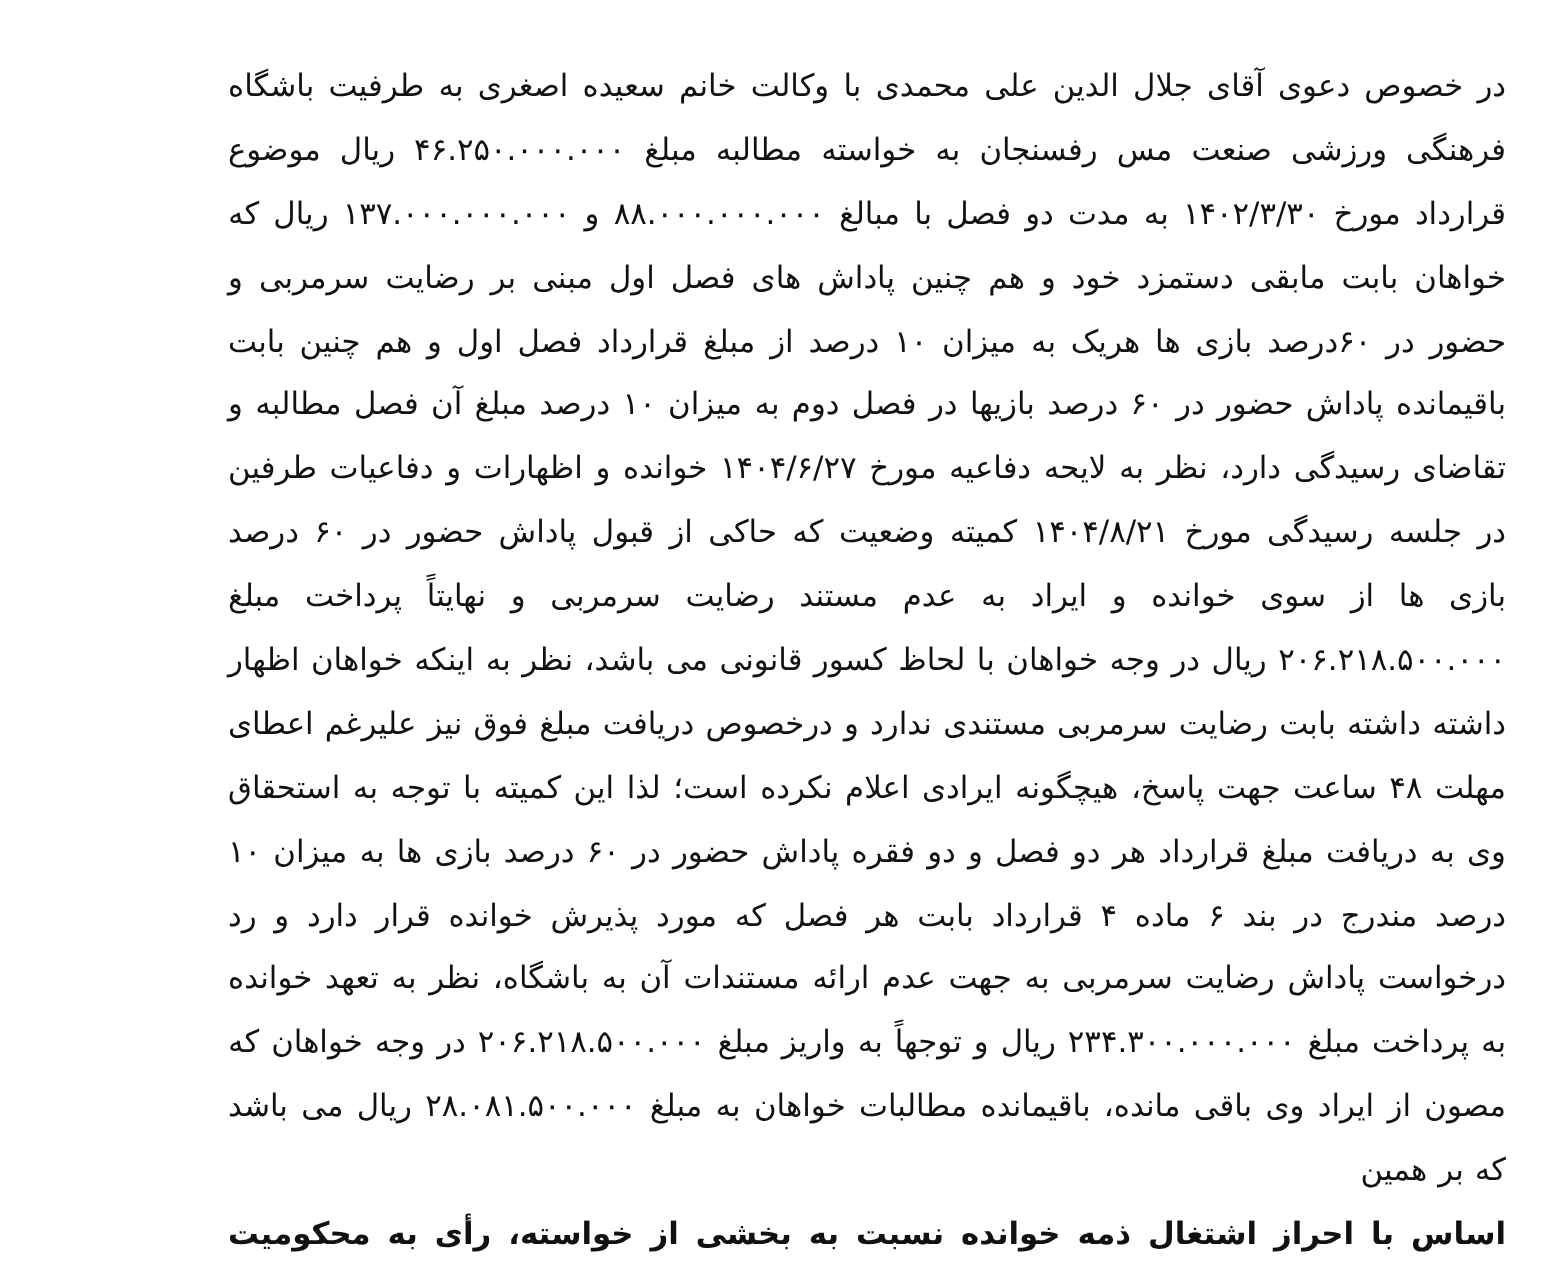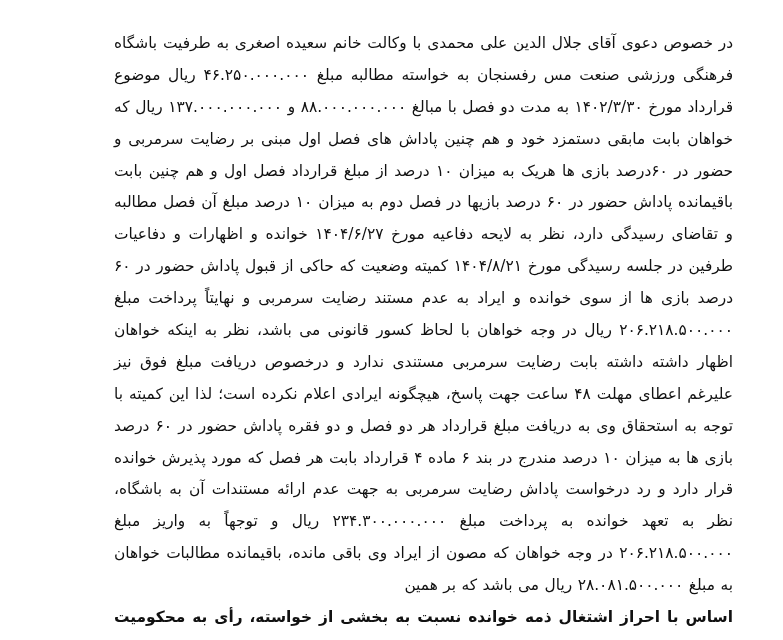--- a/index.html
+++ b/index.html
@@ -11,21 +11,21 @@
     width: 783px;
     height: 640px;
     font-family: "DejaVu Sans", "Liberation Sans", sans-serif;
     color: #111111;
     overflow: hidden;
   }
   .page {
     box-sizing: border-box;
     width: 707px;
     height: 640px;
-    padding: 28px 50px 10px 38px;
+    padding: 28px 30px 10px 38px;
     background: #ffffff;
   }
   .doc-body {
     direction: rtl;
     text-align: justify;
     text-justify: inter-word;
     font-size: 15.4px;
     line-height: 2.07;
     letter-spacing: 0.1px;
     word-spacing: 0.6px;

